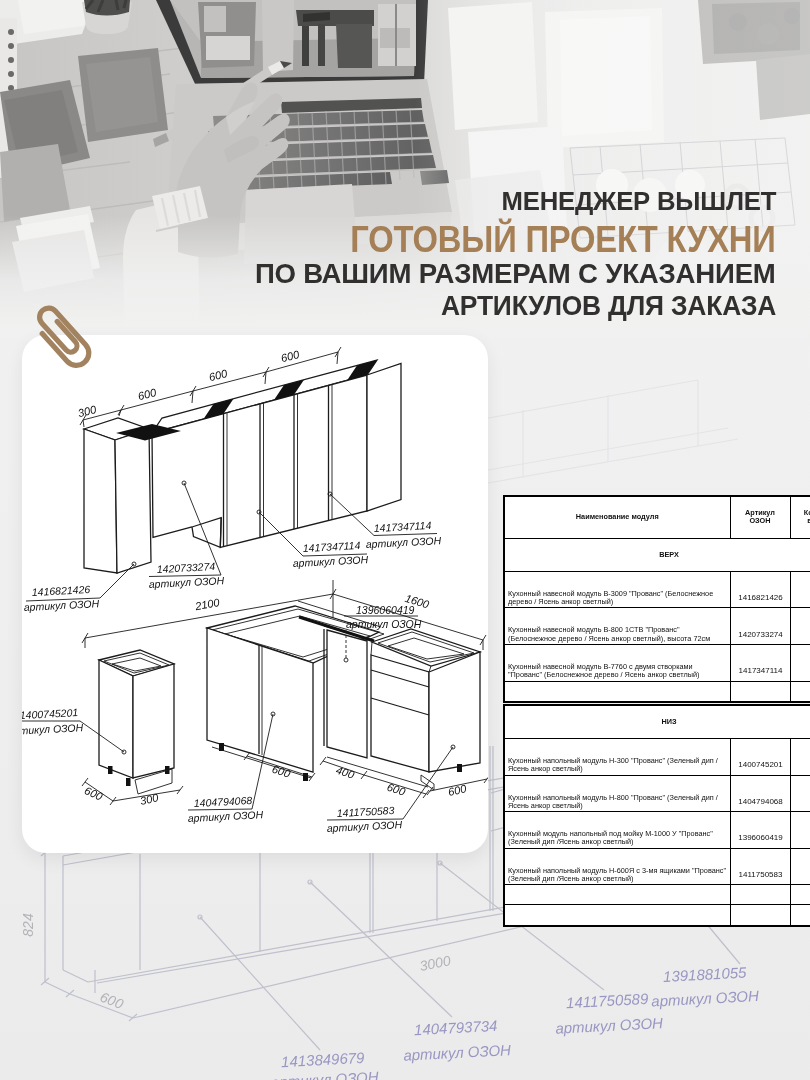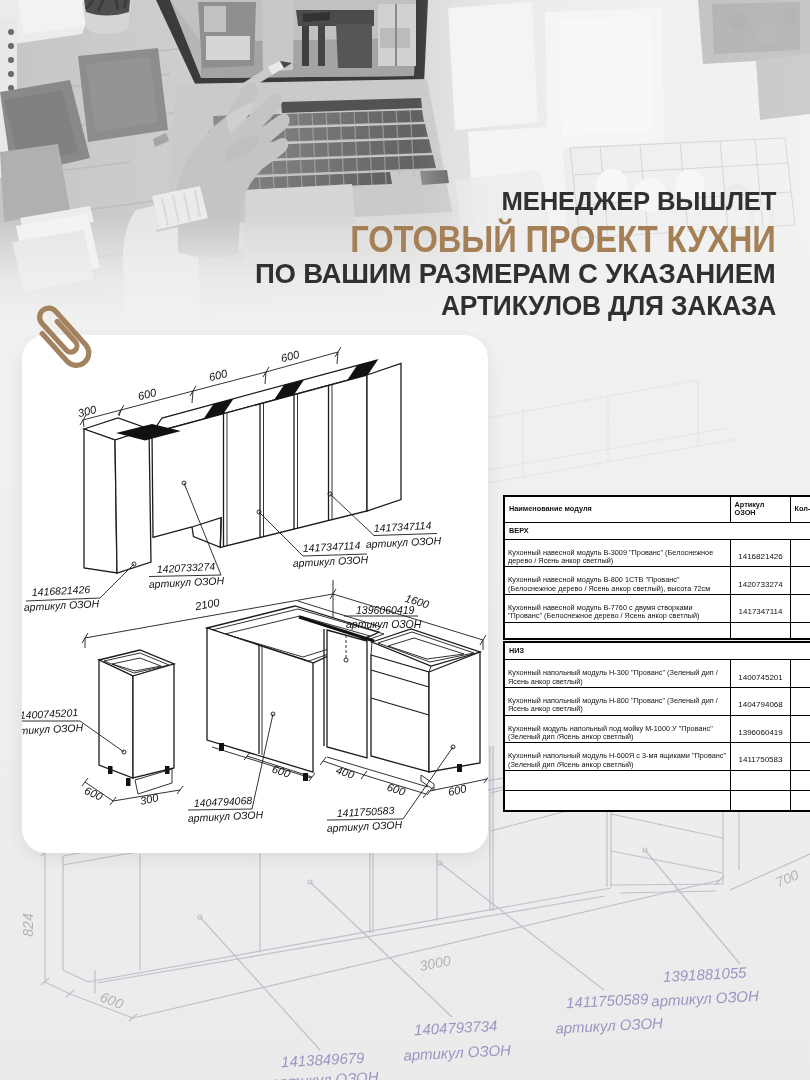--- a/index.html
+++ b/index.html
@@ -513,22 +513,22 @@
 <svg width="80" height="75" viewBox="0 0 80 75">
 <g fill="none" stroke="#a3835f" stroke-width="4.6" stroke-linecap="round" transform="translate(40,37) rotate(-42) scale(1.13) translate(-19,-33)">
 <path d="M8,19 L8,52 A11,11 0 0 0 30,52 L30,12 A8,8 0 0 0 14,12 L14,44 A5.5,5.5 0 0 0 25,44 L25,20"></path>
 </g>
 </svg>
 </div>
 
 <div class="abs" style="left:503px;top:495px;" id="tablewrap">
 <style>
 .ptab{border-collapse:collapse;table-layout:fixed;width:330px;font-size:7.3px;line-height:8.3px;color:#111;background:#fff;}
-.ptab td{border:1px solid #000;padding:9px 2px 1px 3px;vertical-align:middle;overflow:hidden;}
-.ptab .hd{font-weight:bold;text-align:left;padding:4px;}
+.ptab td{border:1px solid #000;padding:18px 2px 1px 3px;vertical-align:middle;overflow:hidden;}
+.ptab .hd{font-weight:bold;text-align:center;padding:12px;}
 .ptab .num{text-align:center;font-size:8px;}
 .ptab tr.r{height:23px;}
 </style>
 
 <table class="ptab" style="border:2px solid #000;">
 <colgroup>
         <col style="width:226px">
         <col style="width:60px">
         <col style="width:44px">
       </colgroup>

